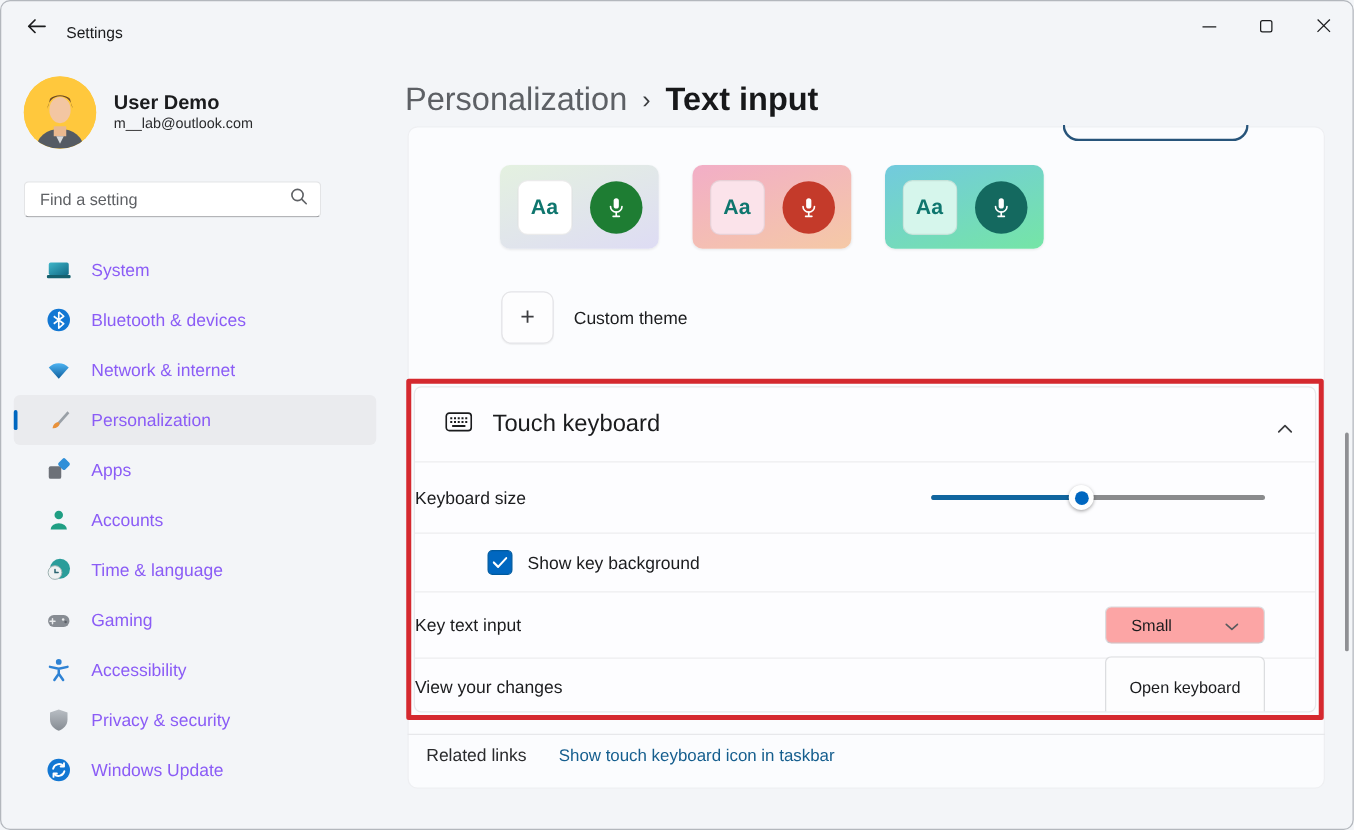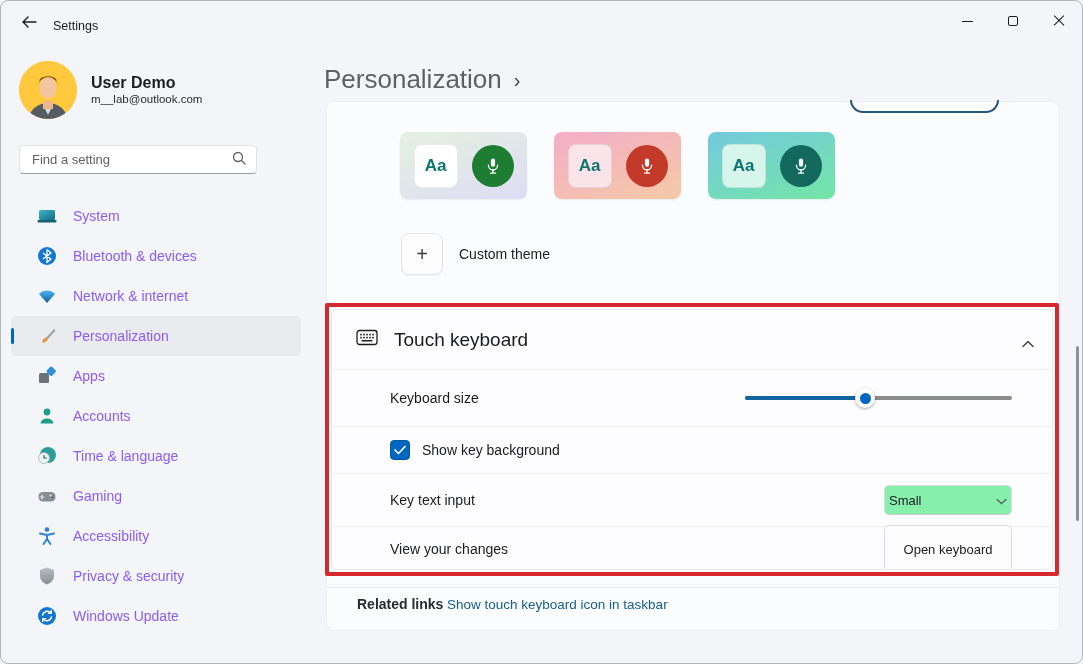--- a/index.html
+++ b/index.html
@@ -65,37 +65,37 @@
   .plus-btn { width:42px; height:42px; background:#fdfdfe; border:1px solid #e4e4e7; border-radius:8px; display:flex; align-items:center; justify-content:center; font-size:20px; font-weight:300; color:#3c3d40; cursor:pointer; box-shadow:0 1px 1px rgba(0,0,0,.05); }
   .custom-label { font-size:14px; }
   
   .red-annotation { position:absolute; left:324px; top:302px; width:734px; height:273px; border:4px solid #d5292f; border-radius:2px; pointer-events:none; z-index:5; }
   .tk-card { position:absolute; left:330px; top:308px; width:722px; height:261px; background:#fdfdff; border:1px solid #e8e9ec; border-radius:6px; overflow:hidden; }
   .tk-row { position:relative; border-bottom:1px solid #ededf0; display:flex; align-items:center; }
   .tk-row:last-child { border-bottom:none; }
   .tk-header { height:60px; padding-left:24px; cursor:pointer; }
   .tk-title { font-size:19px; margin-left:16px; }
   .tk-chevron { position:absolute; right:18px; top:24px; }
-  .row-label { font-size:14px; margin-left:58px; }
+  .row-label { font-size:14px; }
   .r-size { height:57px; } .r-check { height:47px; } .r-text { height:53px; } .r-view { height:44px; }
   
   .slider { position:absolute; right:40px; top:50%; transform:translateY(-50%); width:267px; height:20px; cursor:pointer; }
   .slider-track { position:absolute; left:0; right:0; top:8px; height:4px; background:#8a8b8d; border-radius:2px; }
   .slider-fill { position:absolute; left:0; top:8px; height:4px; background:#10659f; border-radius:2px; }
   .slider-thumb { position:absolute; top:0; width:20px; height:20px; margin-left:-10px; background:#ffffff; border-radius:50%; box-shadow:0 1px 3px rgba(0,0,0,.35); display:flex; align-items:center; justify-content:center; }
   .slider-thumb::after { content:""; width:11px; height:11px; border-radius:50%; background:#0067c0; }
   
   .checkbox { width:20px; height:20px; margin-left:58px; border-radius:4px; background:#0067c0; border:1px solid #005a9e; display:flex; align-items:center; justify-content:center; cursor:pointer; }
   .checkbox + .row-label { margin-left:12px; }
   
-  .dropdown { position:absolute; right:40px; top:50%; transform:translateY(-50%); width:128px; height:30px; background:#86efac; border:1px solid #dcdde0; border-bottom-color:#c9cacd; border-radius:5px; display:flex; align-items:center; justify-content:space-between; padding:0 4px; font-size:13px; cursor:pointer; }
+  .dropdown { position:absolute; right:40px; top:50%; transform:translateY(-50%); width:128px; height:30px; background:#fca5a5; border:1px solid #dcdde0; border-bottom-color:#c9cacd; border-radius:5px; display:flex; align-items:center; justify-content:space-between; padding:0 20px; font-size:13px; cursor:pointer; }
   .btn { position:absolute; right:40px; top:50%; transform:translateY(-50%); width:128px; height:48px; background:#fdfdfe; border:1px solid #dcdde0; border-bottom-color:#bfc0c3; border-radius:5px; display:flex; align-items:center; justify-content:center; font-size:13px; cursor:pointer; }
   
   .rel-divider { position:absolute; left:325px; top:586px; width:734px; height:1px; background:#e7e8eb; }
-  .rel-title { position:absolute; left:356px; top:595px; font-size:14px; font-weight:bold; color:#2a2b2d; }
+  .rel-title { position:absolute; left:340px; top:595px; font-size:14px; font-weight:normal; color:#2a2b2d; }
   .rel-link { position:absolute; left:446px; top:596px; font-size:13.5px; color:#155e8e; cursor:pointer; }
   
   .scroll-thumb { position:absolute; left:1075px; top:345px; width:3px; height:175px; background:#8f9094; border-radius:2px; cursor:pointer; }
 </style>
 </head>
 <body>
 
 <div class="titlebar">
   <div class="back-btn">
     <span>
@@ -273,20 +273,21 @@
           <path d="M5.8 15.5 V12.8 H8.5" stroke="#fff" stroke-width="1.5" fill="none" stroke-linecap="round" stroke-linejoin="round"></path>
         </svg>
     </span>
     <span class="nav-label">Windows Update</span>
   </div>
 </div>
 
 <div class="breadcrumb">
   <span class="bc-parent">Personalization</span>
   <span class="bc-sep">›</span>
+  <span class="bc-current">Text input</span>
 </div>
 
 <div class="panel">
   <div class="scrolled-outline"></div>
 
   <div class="theme-row">
     <div class="theme-card tc1">
       <div class="aa-key">Aa</div>
       <div class="mic-circle">
         <svg width="20" height="20" viewBox="0 0 24 24">

